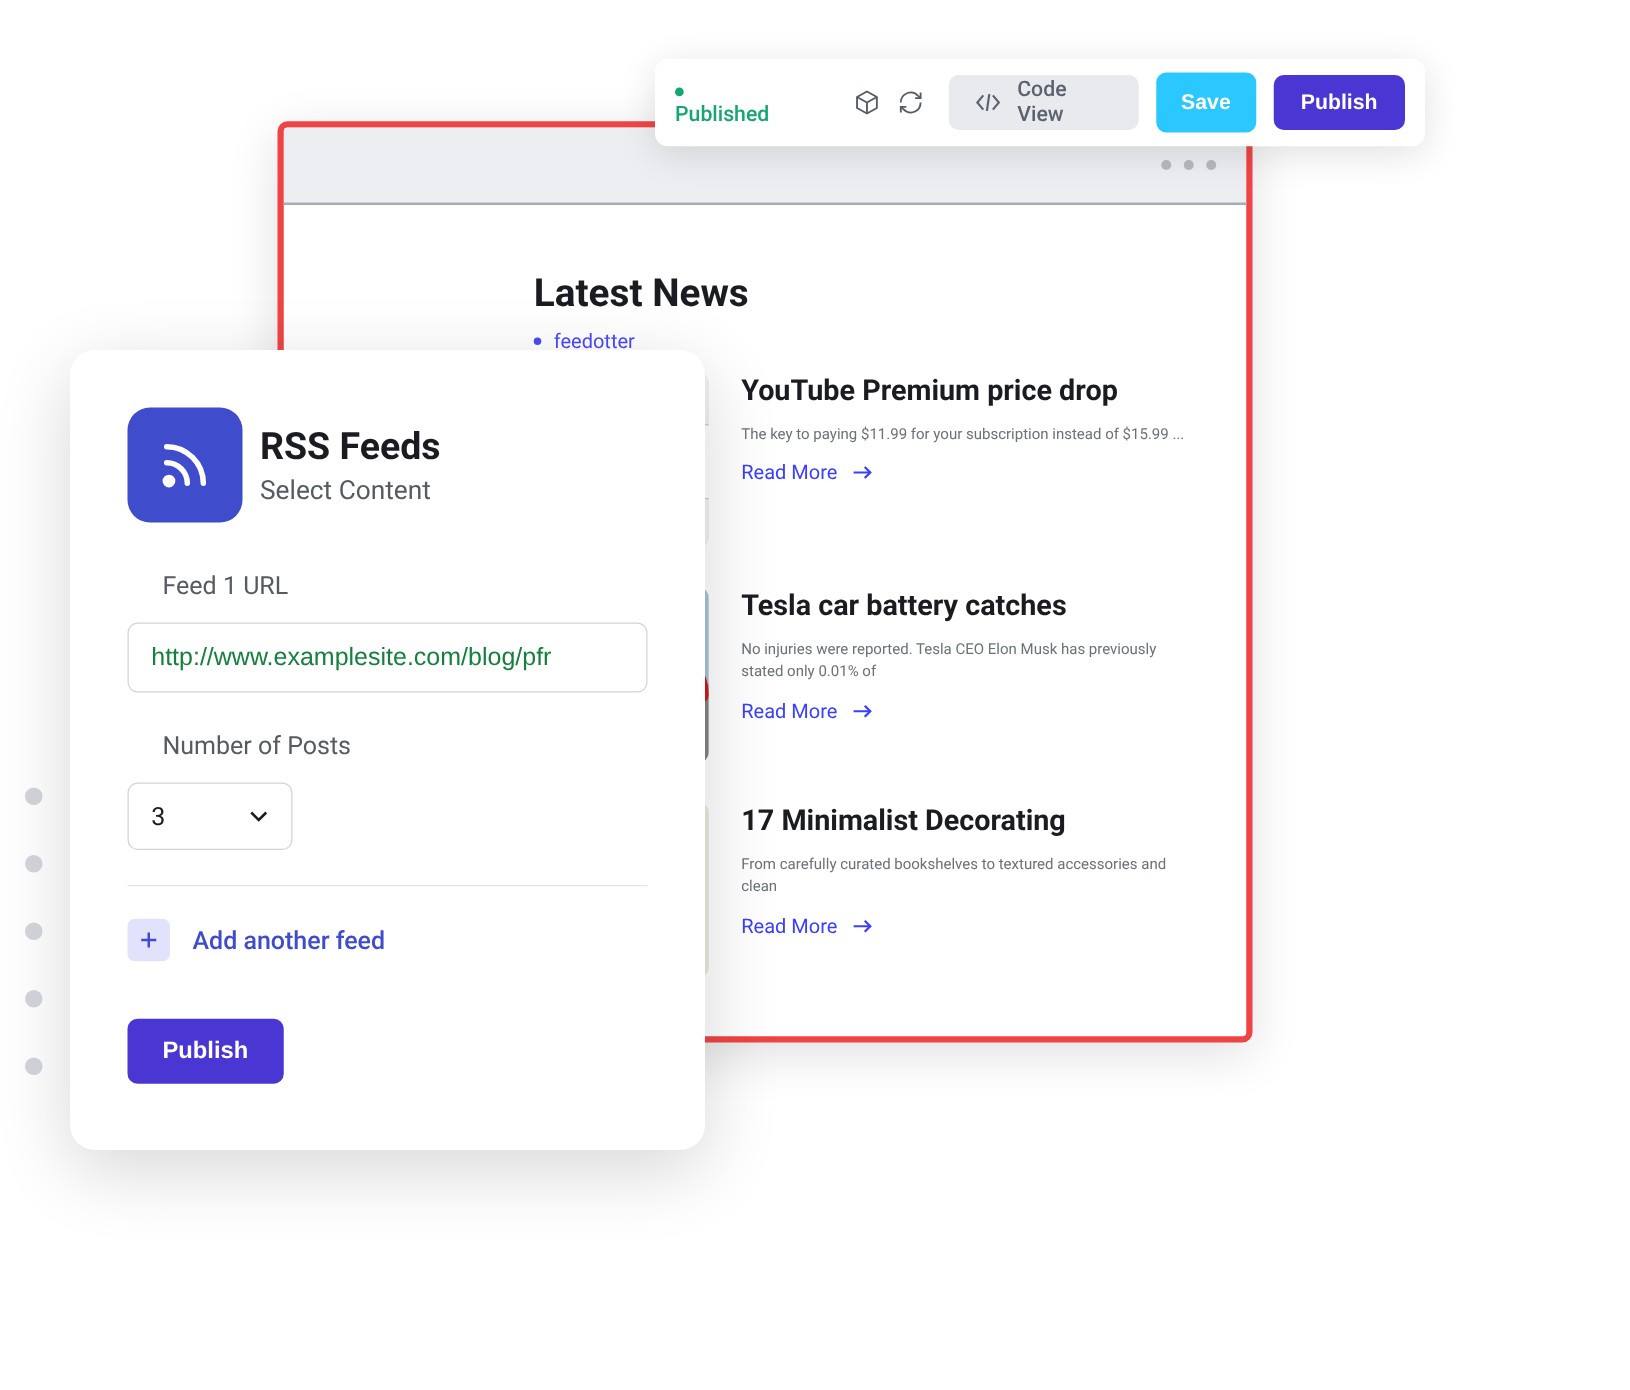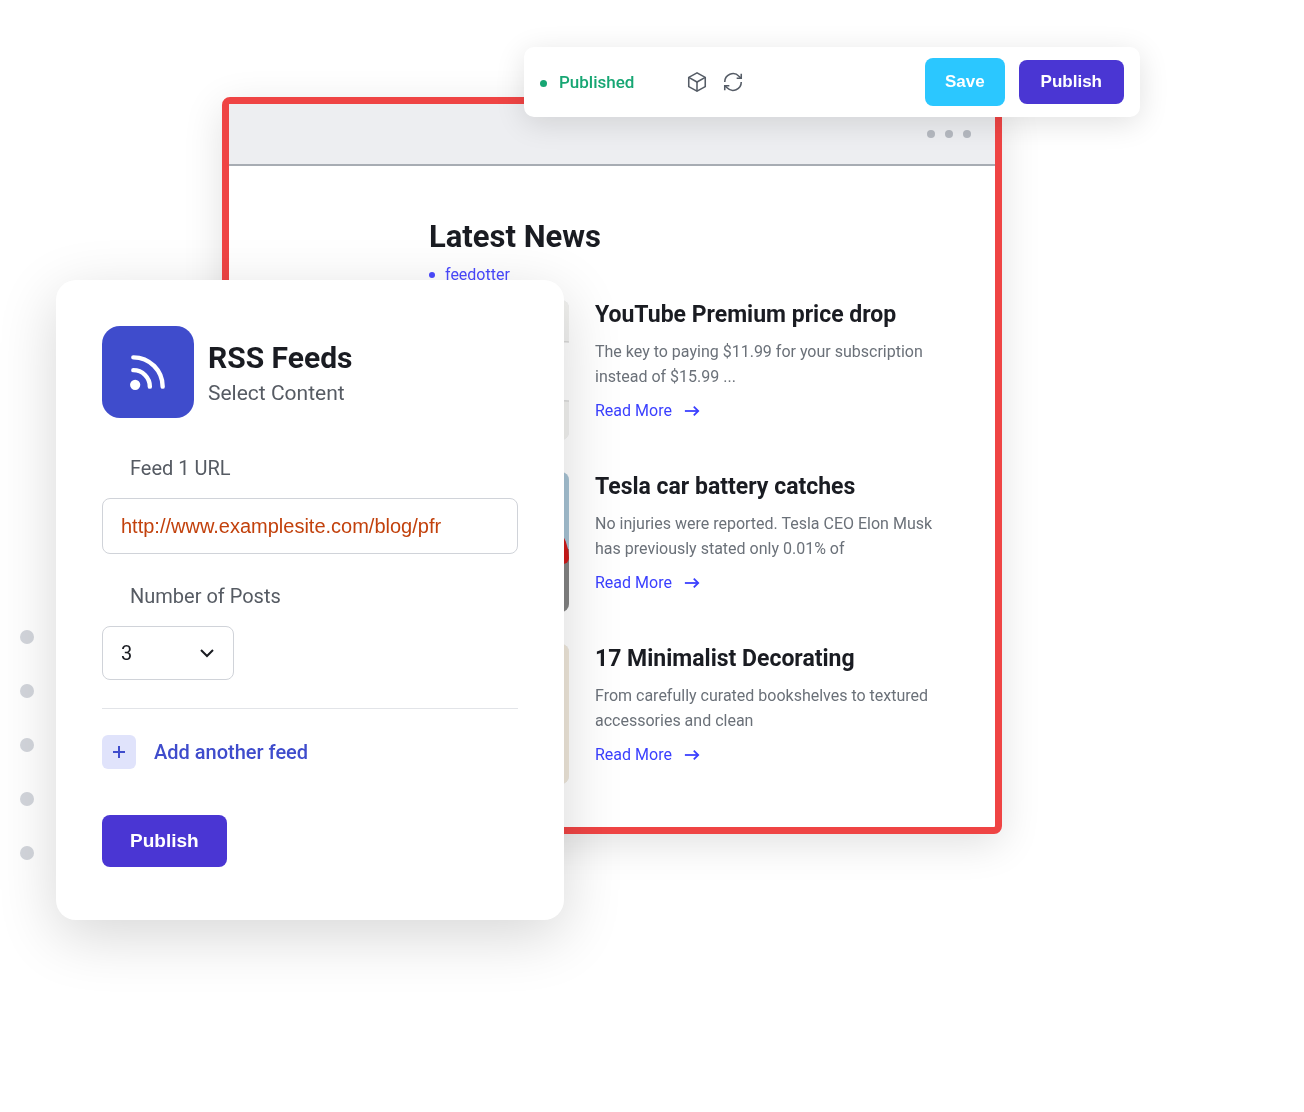--- a/index.html
+++ b/index.html
@@ -54,40 +54,40 @@
     height:44px;padding:0 22px;font-size:17px;font-weight:600;cursor:pointer;
   }
 
   
   .preview{
     position:absolute;
     left:222px; top:97px;
     width:780px; height:737px;
     background:#fff;
     border-radius:8px;
-    border:7px solid #ef4444;
+    border:5px solid #ef4444;
     box-shadow:0 10px 40px rgba(0,0,0,0.12);
     overflow:hidden;
     z-index:20;
   }
   .preview-header{
     height:62px;background:#edeef1;border-bottom:2px solid #a7acb3;
     display:flex;align-items:center;justify-content:flex-end;padding:0 24px;gap:10px;
   }
   .ph-dot{width:8px;height:8px;border-radius:50%;background:#b5b9c0;}
   .preview-body{ padding:52px 48px 40px 200px; }
   .preview-title{ font-size:31px;font-weight:700;color:#1a1c22;margin-bottom:10px;}
   .preview-source-row{display:flex;align-items:center;gap:10px;margin-bottom:16px;}
   .pv-srcdot{width:6px;height:6px;border-radius:50%;background:#4a49ff;}
   .preview-source{color:#4a49ff;font-size:16px;}
   .news-item{display:flex;gap:26px;margin-bottom:32px;}
   .news-thumb{width:140px;height:140px;border-radius:8px;flex-shrink:0;background:#e6e8eb;position:relative;overflow:hidden;}
   .news-text{flex:1;}
   .news-title{font-size:23px;font-weight:700;color:#1a1c22;margin-bottom:10px;line-height:1.3;}
-  .news-excerpt{font-size:16px;color:#6b7179;line-height:1.55;margin-bottom:12px;}
+  .news-excerpt{font-size:12px;color:#6b7179;line-height:1.55;margin-bottom:12px;}
   .read-more{display:flex;align-items:center;gap:12px;color:#3a3fff;font-size:16px;font-weight:400;cursor:pointer;}
   .arrow-icon{width:16px;height:12px;}
 
   
   .rss-panel{
     position:absolute;
     left:56px; top:280px;
     width:508px; height:640px;
     background:#fff;
     border-radius:20px;
@@ -95,21 +95,21 @@
     padding:46px 46px;
     z-index:40;
   }
   .rss-header{display:flex;gap:14px;align-items:center;margin-bottom:38px;}
   .rss-icon-box{width:92px;height:92px;border-radius:18px;background:#3f4ccc;display:flex;align-items:center;justify-content:center;}
   .rss-heading{font-size:30px;font-weight:700;color:#1a1c22;margin-bottom:6px;}
   .rss-sub{font-size:21px;color:#565b63;}
   .field-label{font-size:20px;color:#565b63;margin-bottom:18px;margin-left:28px;}
   .url-input{
     width:100%;height:56px;border:1px solid #d0d3d9;border-radius:8px;
-    padding:0 18px;font-size:20px;color:#c2410c;outline:none;
+    padding:0 18px;font-size:20px;color:#15803d;outline:none;
     margin-bottom:30px;
     overflow:hidden;text-overflow:clip;white-space:nowrap;
   }
   .posts-select{
     width:132px;height:54px;border:1px solid #d0d3d9;border-radius:8px;
     padding:0 18px;font-size:20px;color:#1a1c22;
     display:flex;align-items:center;justify-content:space-between;cursor:pointer;
     margin-bottom:28px;
   }
   .divider{height:1px;background:#e2e4e8;margin-bottom:26px;}
@@ -159,20 +159,28 @@
       <path d="M12 2 3 7v10l9 5 9-5V7l-9-5Z"></path>
       <path d="m3 7 9 5 9-5"></path>
       <path d="M12 22V12"></path>
     </svg>
   <svg class="icon-btn" viewBox="0 0 24 24" fill="none" stroke="currentColor" stroke-width="1.7">
       <path d="M3 12a9 9 0 0 1 15.5-6.3L21 8"></path>
       <path d="M21 3v5h-5"></path>
       <path d="M21 12a9 9 0 0 1-15.5 6.3L3 16"></path>
       <path d="M3 21v-5h5"></path>
     </svg>
+  <div class="codeview-btn">
+    <svg width="24" height="20" viewBox="0 0 24 20" fill="none" stroke="#5b6270" stroke-width="1.8">
+        <path d="M8 4 3 10l5 6"></path>
+        <path d="m16 4 5 6-5 6"></path>
+        <path d="M13 3l-2 14"></path>
+      </svg>
+    <span>Code View</span>
+  </div>
   <button class="save-btn">Save</button>
   <button class="publish-top-btn">Publish</button>
 </div>
 
 <div class="preview">
   <div class="preview-header">
     <span class="ph-dot"></span>
     <span class="ph-dot"></span>
     <span class="ph-dot"></span>
   </div>

